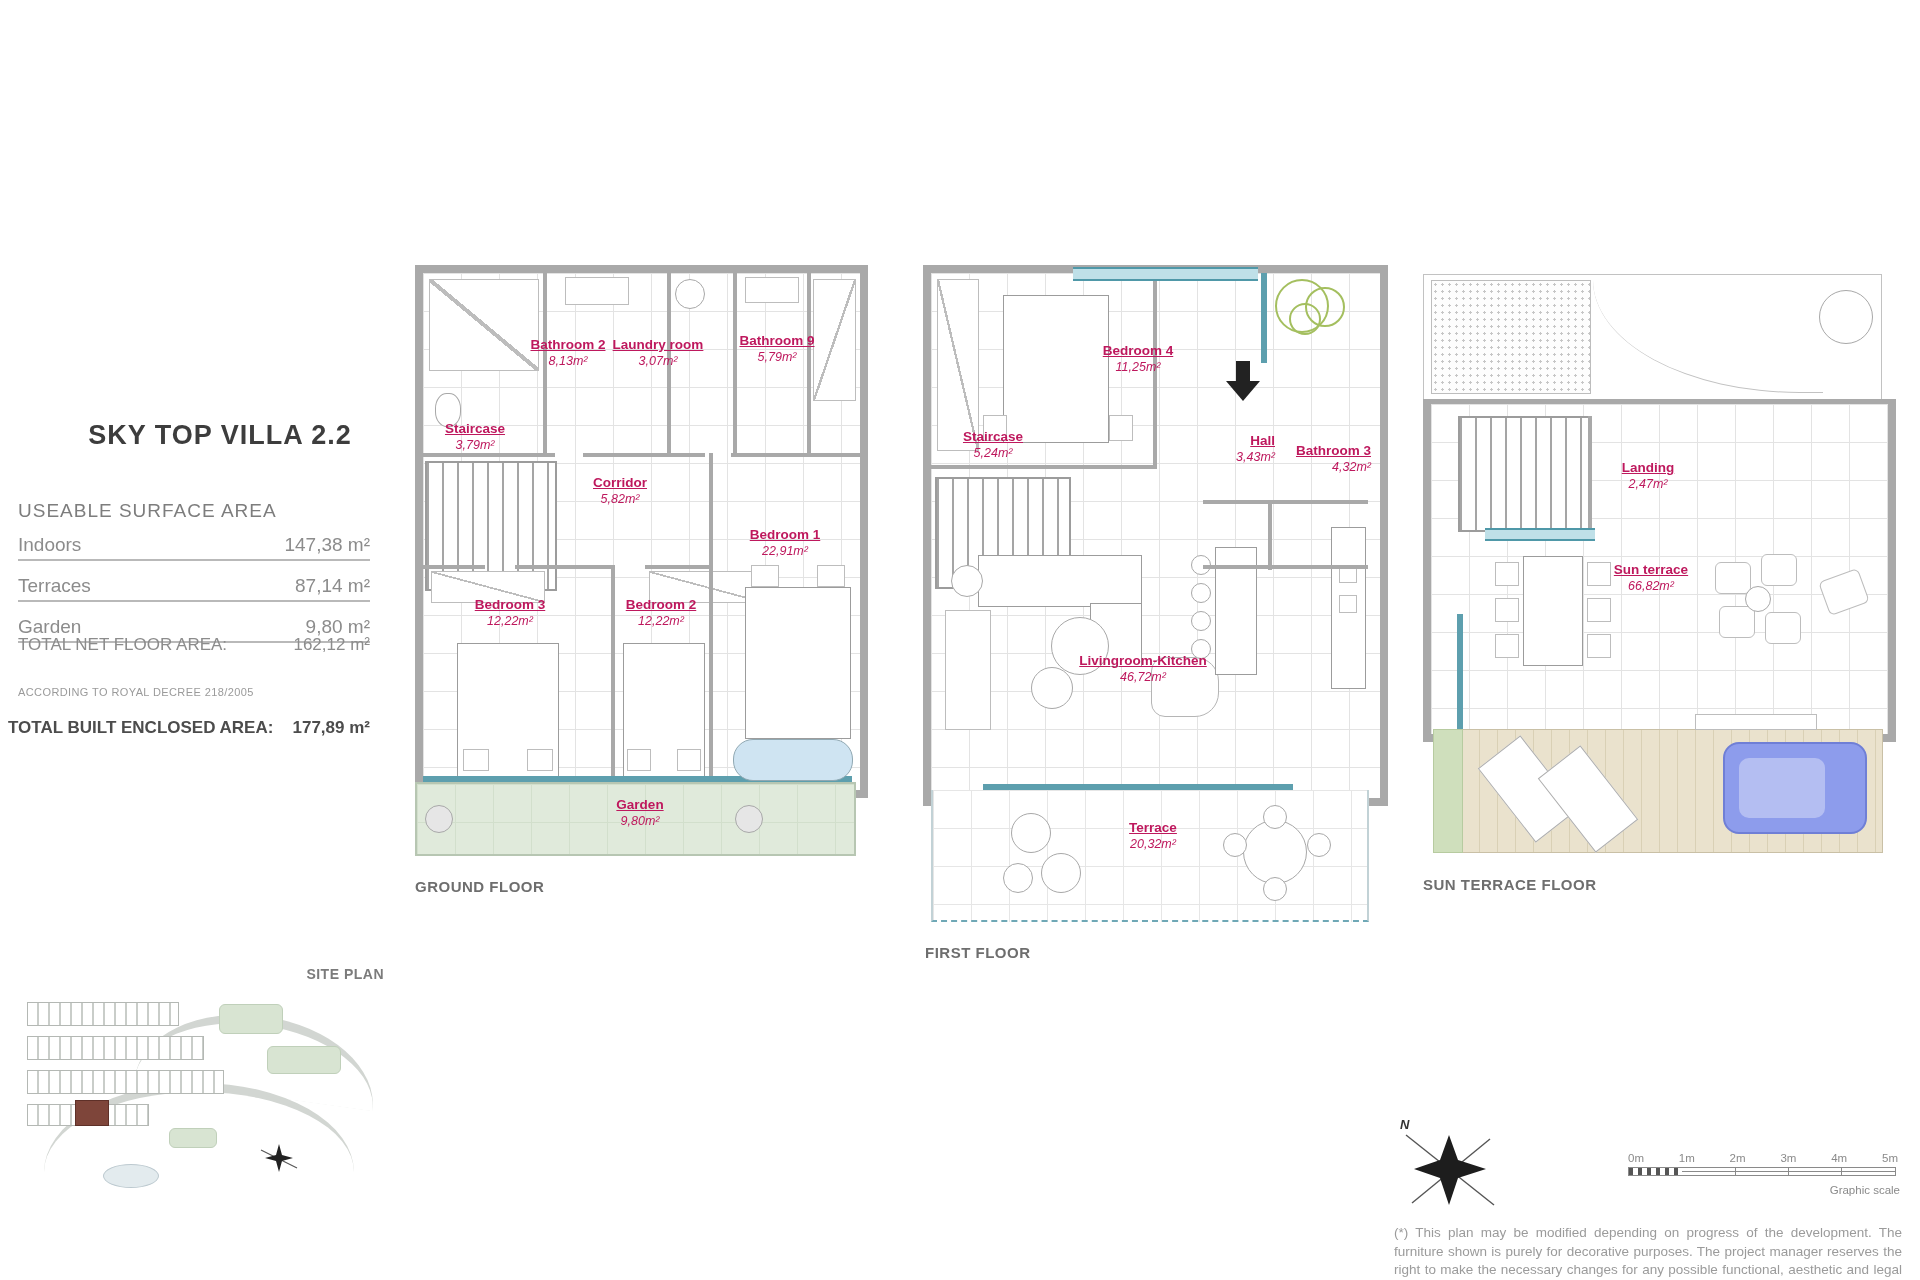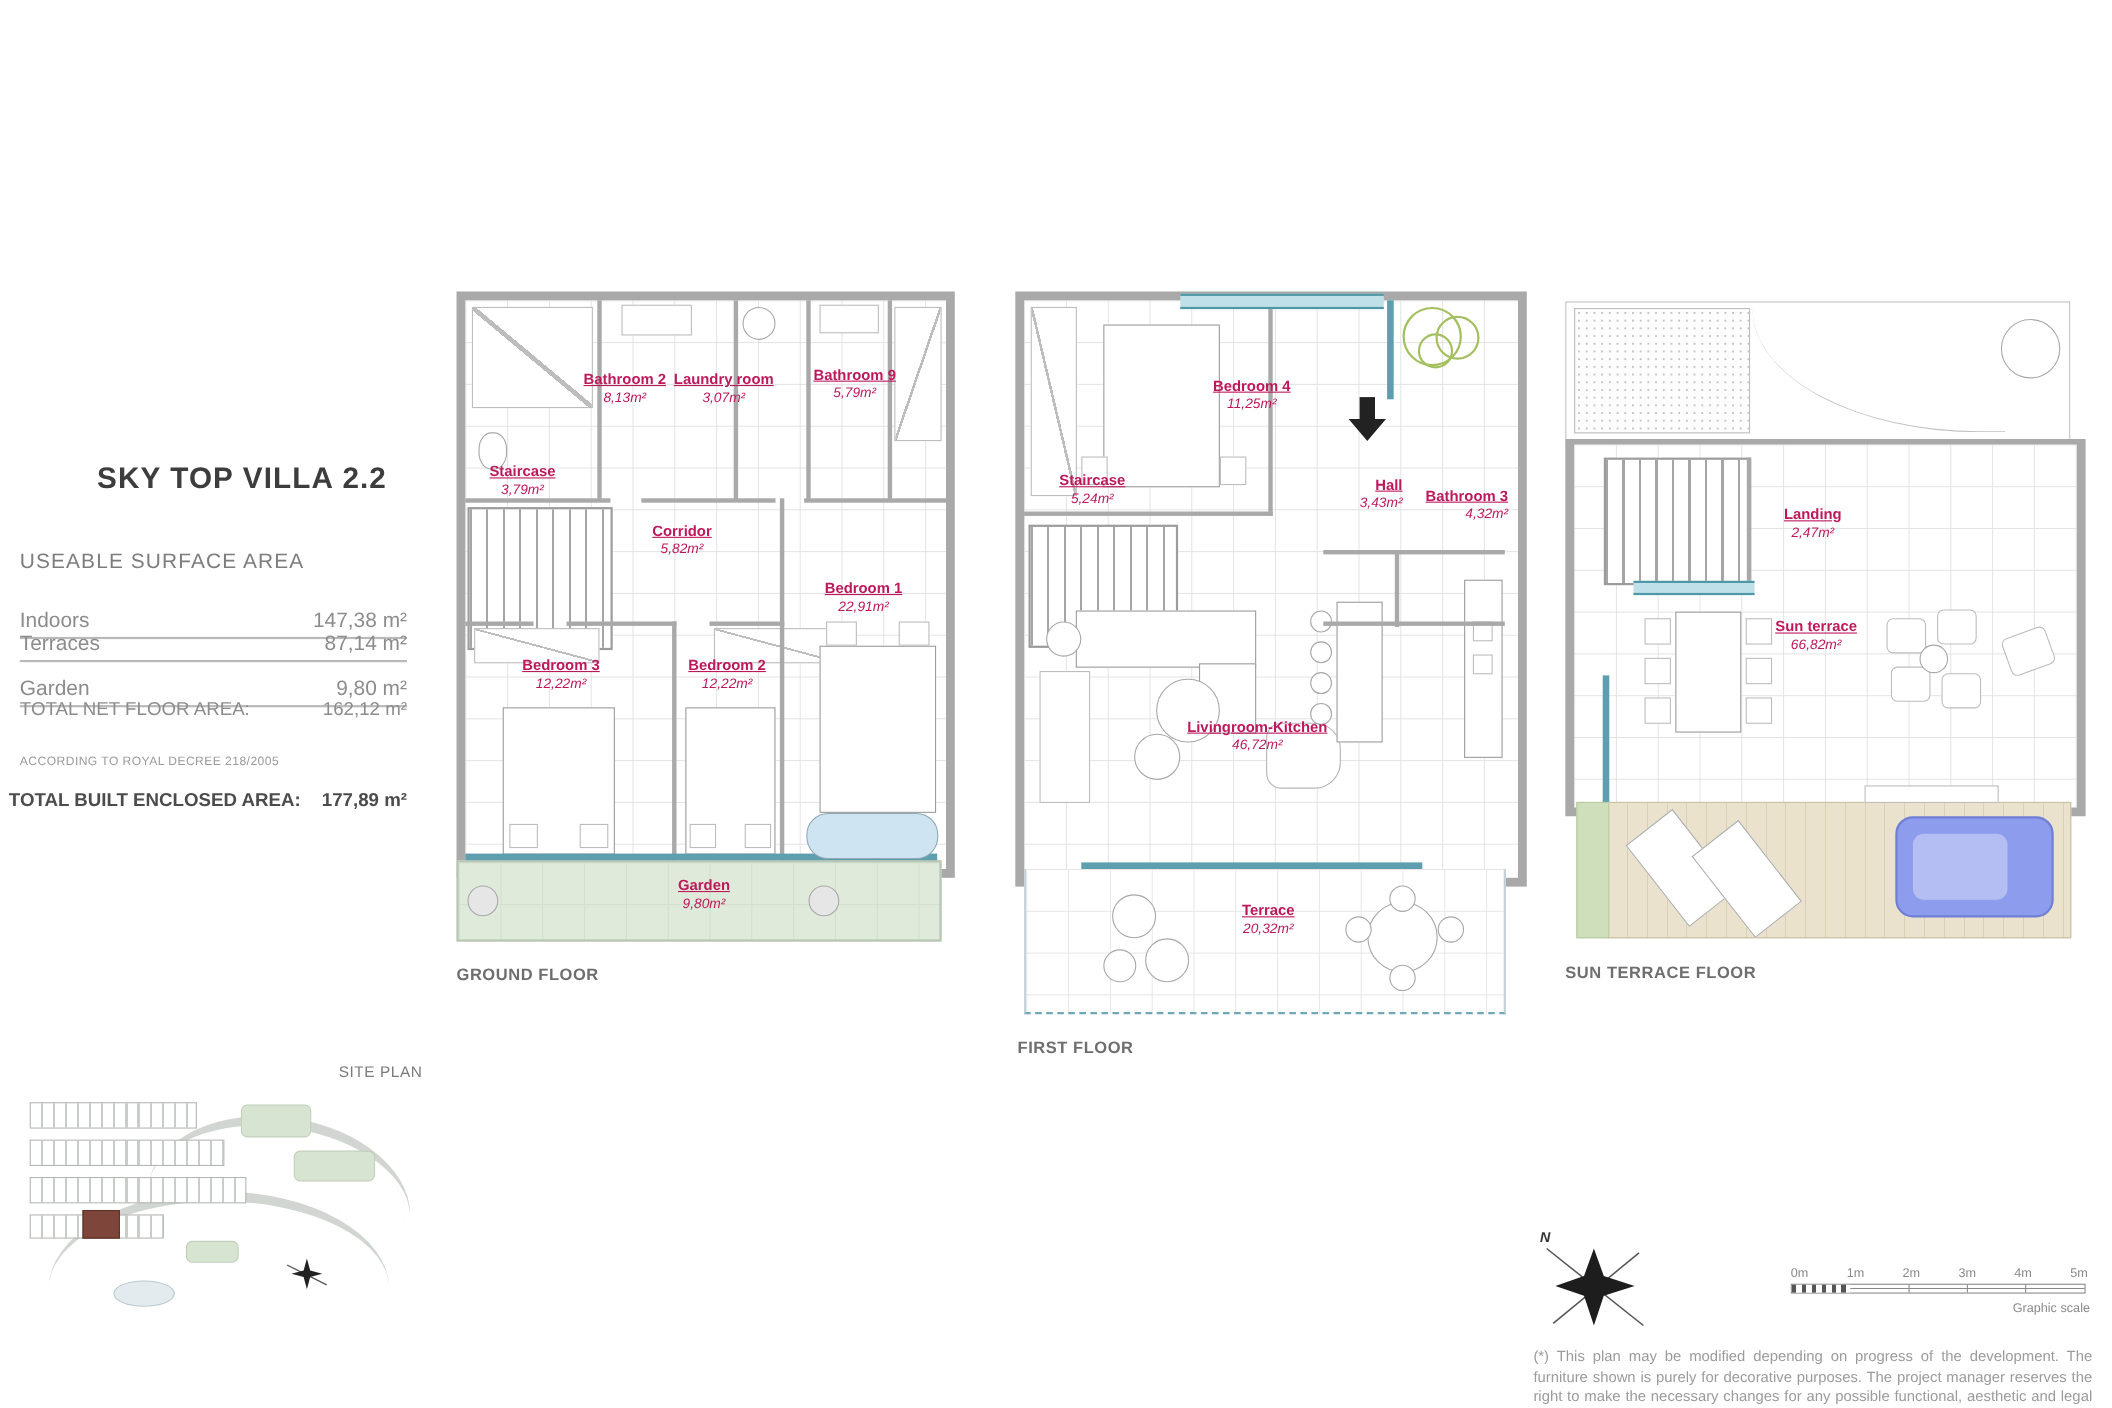--- a/index.html
+++ b/index.html
@@ -43,37 +43,37 @@
            background-image:linear-gradient(#e6e6e6 1px,transparent 1px),linear-gradient(90deg,#e6e6e6 1px,transparent 1px);
            background-size:38px 38px;}
   .deck{position:absolute;background:#eae2cd;border:1.5px solid #c9c0a6;z-index:1;
         background-image:repeating-linear-gradient(90deg,transparent 0 17px,#d9d0b5 17px 18px);}
   .plantc{position:absolute;border:2.5px solid #a4bf5f;border-radius:50%;background:transparent;z-index:6;}
   .hatch{position:absolute;background:#fdfdfd;border:1.5px solid #bdbdbd;z-index:2;
          background-image:radial-gradient(#c6c6c6 1px,transparent 1.3px);background-size:7px 7px;}
   .sofa{position:absolute;background:#8d9cec;border:2px solid #6f7fd6;border-radius:16px;z-index:5;}
   .lounger{position:absolute;background:#fff;border:1.5px solid #aeaeae;z-index:5;}
   
-  .siteplan-label{font-size:14px;font-weight:400;color:#7b7b7b;letter-spacing:.5px;}
+  .siteplan-label{font-size:14px;font-weight:700;color:#7b7b7b;letter-spacing:.5px;}
   .siteblock{position:absolute;border:1px solid #b4b8b4;
              background:repeating-linear-gradient(90deg,#ffffff 0 9px,#c9cdc9 9px 11px);}
   .siteroad{position:absolute;border-top:9px solid #d2d6d2;border-radius:50% 50% 0 0/100% 100% 0 0;}
   .sitegreen{position:absolute;background:#d8e4d2;border:1px solid #c0d0ba;border-radius:6px;}
   .disclaimer{left:1394px;top:1224px;width:508px;font-size:13.5px;color:#9b9b9b;text-align:justify;
               line-height:1.38;}
   .ticks{display:flex;justify-content:space-between;font-size:11.5px;color:#8a8a8a;width:270px;}
   .gscale{font-size:11.5px;color:#8a8a8a;}
 </style>
 </head>
 <body>
 
 <div class="abs villa-title">SKY TOP VILLA 2.2</div>
 <div class="abs sum-head">USEABLE SURFACE AREA</div>
 
-<div class="abs sum-row" style="top:540px;">
+<div class="abs sum-row" style="top:520px;">
   <span>Indoors</span>
   <span>147,38 m²</span>
 </div>
 <div class="abs sum-row" style="top:561px;">
   <span>Terraces</span>
   <span>87,14 m²</span>
 </div>
 <div class="abs sum-row" style="top:602px;">
   <span>Garden</span>
   <span>9,80 m²</span>

